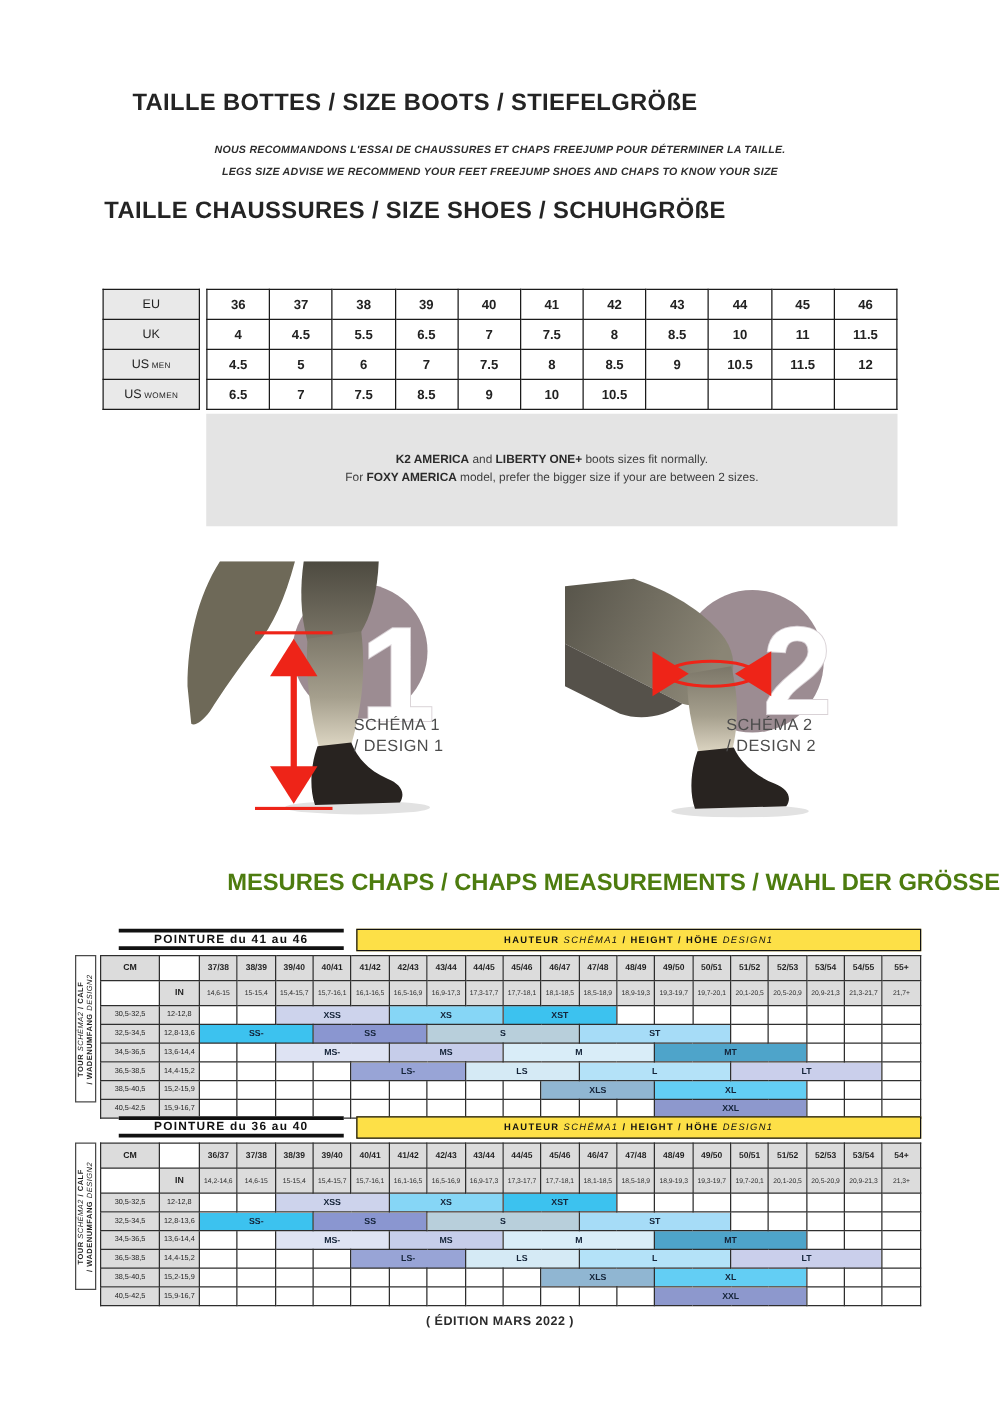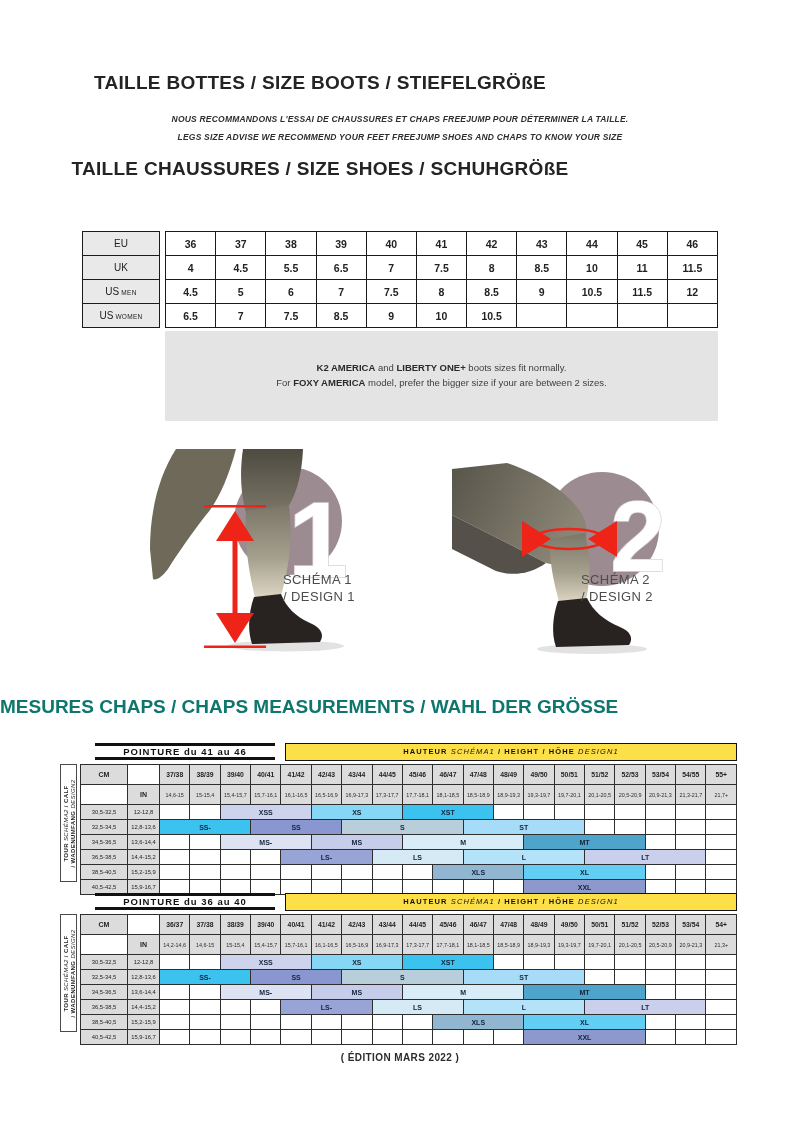--- a/index.html
+++ b/index.html
@@ -1,21 +1,21 @@
 <!DOCTYPE html>
 <html><head>
 <meta charset="utf-8">
 <style>
   html,body{margin:0;padding:0;background:#fff;}
   #page{position:relative;width:800px;height:1131px;margin:0 auto;background:#fff;
         font-family:"Liberation Sans",sans-serif;color:#222;overflow:hidden;}
   .b{font-weight:700;}
   .i{font-style:italic;font-weight:400;}
 
-  .doc-title{position:absolute;left:0;width:640px;text-align:center;
+  .doc-title{position:absolute;left:12px;width:640px;text-align:center;
              font-size:19px;font-weight:700;color:#242424;letter-spacing:.3px;}
   #title-boots{top:72px;}
   #title-shoes{top:158px;}
   #subtitle{position:absolute;top:110px;left:0;width:800px;text-align:center;
             font-style:italic;font-weight:700;font-size:8.5px;color:#2e2e2e;line-height:18px;letter-spacing:.2px;}
 
   
   #conv-title{position:absolute;left:165px;top:204px;width:549px;height:18px;
               border:2px solid #1b1b1b;text-align:center;font-weight:700;font-size:10.5px;
               line-height:18px;letter-spacing:.4px;color:#1f1f1f;background:#fff;}
@@ -35,22 +35,22 @@
 
   
   .schema-svg{position:absolute;width:225px;height:205px;}
   #schema1-svg{left:148px;top:449px;}
   #schema2-svg{left:452px;top:449px;}
   .schema-label{position:absolute;font-size:13px;color:#4c4c4c;line-height:17px;letter-spacing:.4px;}
   #schema1-label{left:283px;top:571px;}
   #schema2-label{left:581px;top:571px;}
 
   
-  #chaps-heading{position:absolute;top:696px;left:0;width:800px;text-align:left;
-                 font-size:19px;font-weight:700;color:#0f766e;}
+  #chaps-heading{position:absolute;top:696px;left:0;width:800px;text-align:right;
+                 font-size:19px;font-weight:700;color:#4d7c0f;}
   .pointure-bar{position:absolute;left:95px;width:180px;height:11px;
                 border-top:3.5px solid #111;border-bottom:3.5px solid #111;
                 text-align:center;font-size:9.5px;font-weight:700;letter-spacing:1px;
                 line-height:11px;color:#111;background:#fff;}
   .hauteur-bar{position:absolute;left:285px;width:450px;height:16px;border:1px solid #111;
                text-align:center;font-size:7.5px;letter-spacing:1.1px;line-height:16px;color:#111;background:#fde047;}
   #pointure-1,#hauteur-1{top:743px;}
   #pointure-2,#hauteur-2{top:893px;}
 
   .side-label{position:absolute;left:60px;width:17px;height:118px;border:1px solid #4a4a4a;box-sizing:border-box;}

